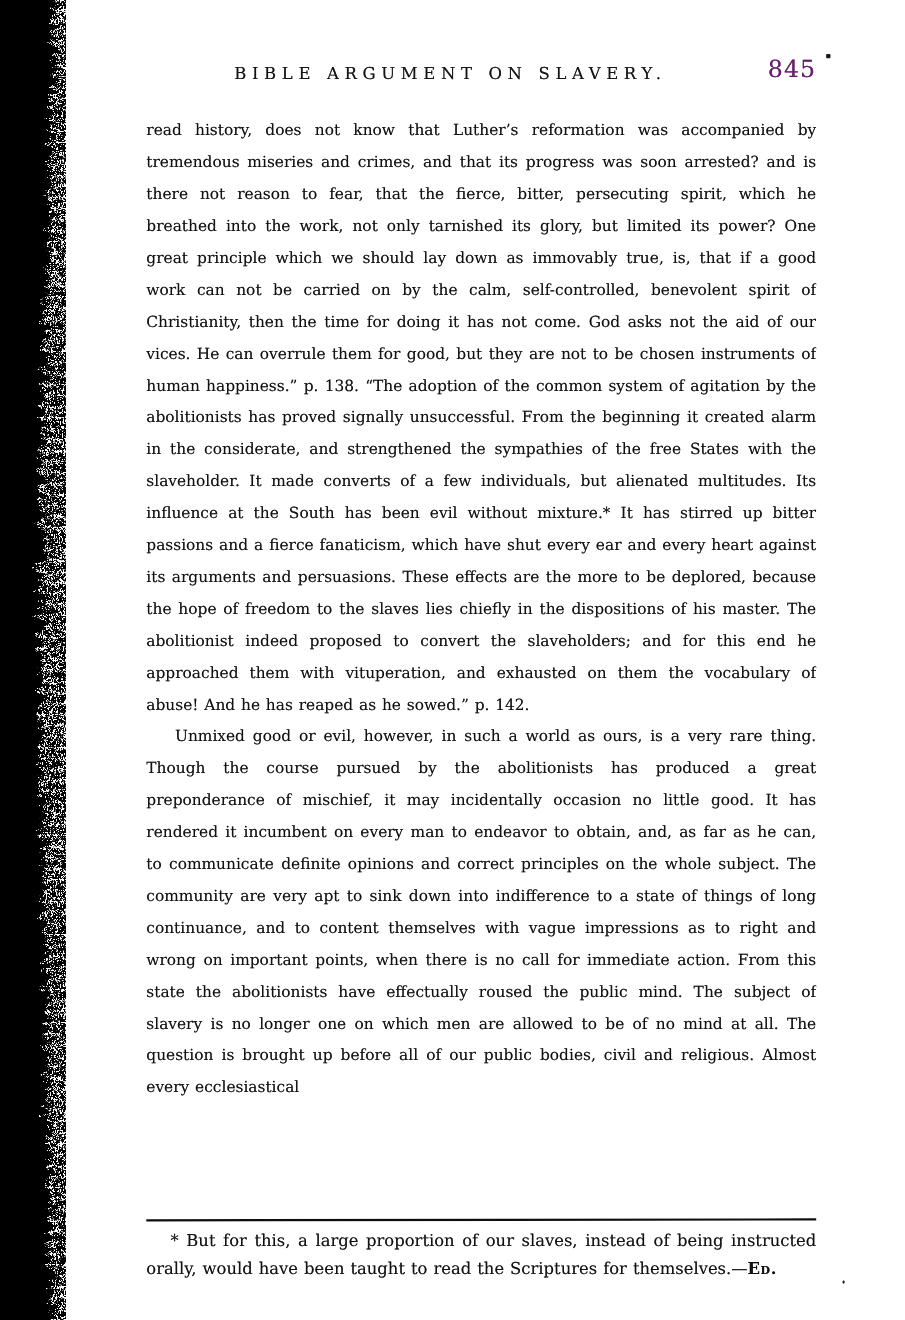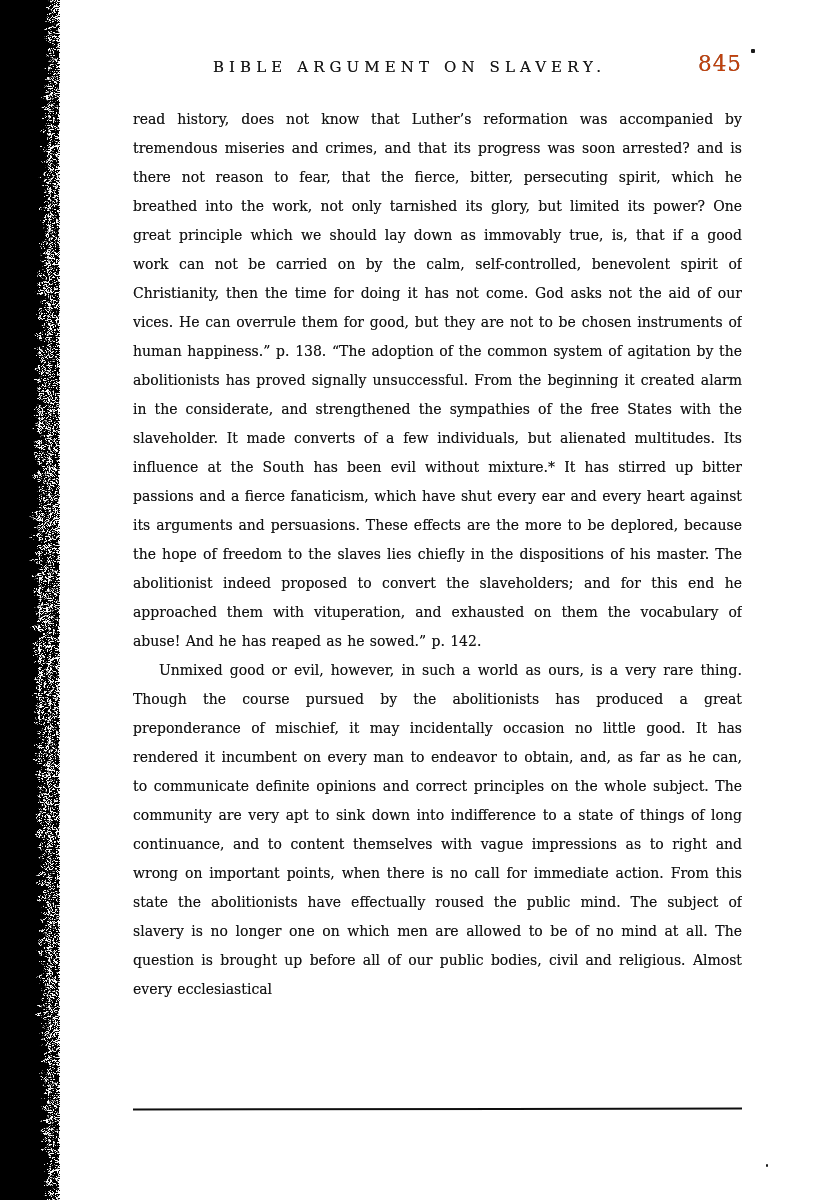--- a/index.html
+++ b/index.html
@@ -48,21 +48,21 @@
     white-space: nowrap;
     color: #141414;
     text-shadow: 0 0 0.5px rgba(0,0,0,0.55);
   }
   .folio {
     position: absolute;
     right: 0;
     top: -7px;
     font-size: 21.5px;
     letter-spacing: 1px;
-    color: #c2410c;
+    color: #701a75;
     text-shadow: 0 0 0.5px rgba(0,0,0,0.55);
   }
 
   .body-region {
     margin-top: 17px;
     height: 1004px;
     overflow: hidden;
   }
   .body-region p {
     margin: 0;
@@ -147,19 +147,20 @@
 
     <div class="body-region">
       <p>read history, does not know that Luther’s reformation was accompanied by tremendous miseries and crimes, and that its progress was soon arrested? and is there not reason to fear, that the fierce, bitter, persecuting spirit, which he breathed into the work, not only tarnished its glory, but limited its power?  One great principle which we should lay down as immovably true, is, that if a good work can not be carried on by the calm, self-controlled, benevolent spirit of Christianity, then the time for doing it has not come.  God asks not the aid of our vices.  He can overrule them for good, but they are not to be chosen instruments of human happiness.” p. 138.  “The adoption of the common system of agitation by the abolitionists has proved signally unsuccessful.  From the beginning it created alarm in the considerate, and strengthened the sympathies of the free States with the slaveholder.  It made converts of a few individuals, but alienated multitudes.  Its influence at the South has been evil without mixture.*  It has stirred up bitter passions and a fierce fanaticism, which have shut every ear and every heart against its arguments and persuasions.  These effects are the more to be deplored, because the hope of freedom to the slaves lies chiefly in the dispositions of his master.  The abolitionist indeed proposed to convert the slaveholders; and for this end he approached them with vituperation, and exhausted on them the vocabulary of abuse! And he has reaped as he sowed.” p. 142.</p>
       <p class="indented">Unmixed good or evil, however, in such a world as ours, is a very rare thing.  Though the course pursued by the abolitionists has produced a great preponderance of mischief, it may incidentally occasion no little good.  It has rendered it incumbent on every man to endeavor to obtain, and, as far as he can, to communicate definite opinions and correct principles on the whole subject.  The community are very apt to sink down into indifference to a state of things of long continuance, and to content themselves with vague impressions as to right and wrong on important points, when there is no call for immediate action.  From this state the abolitionists have effectually roused the public mind. The subject of slavery is no longer one on which men are allowed to be of no mind at all.  The question is brought up before all of our public bodies, civil and religious.  Almost every ecclesiastical</p>
     </div>
 
   </div>
 
   <div class="footnote-block">
     <div class="footnote-rule"></div>
+    <p class="footnote-text"><span>*</span><span> But for this, a large proportion of our slaves, instead of being instructed orally, would have been taught to read the Scriptures for themselves.—</span><span class="footnote-sig">Ed.</span></p>
   </div>
 
   <div class="speck speck-1"></div>
   <div class="speck speck-2"></div>
   <div class="speck speck-3"></div>
 
 </div>
 
 </body></html>

